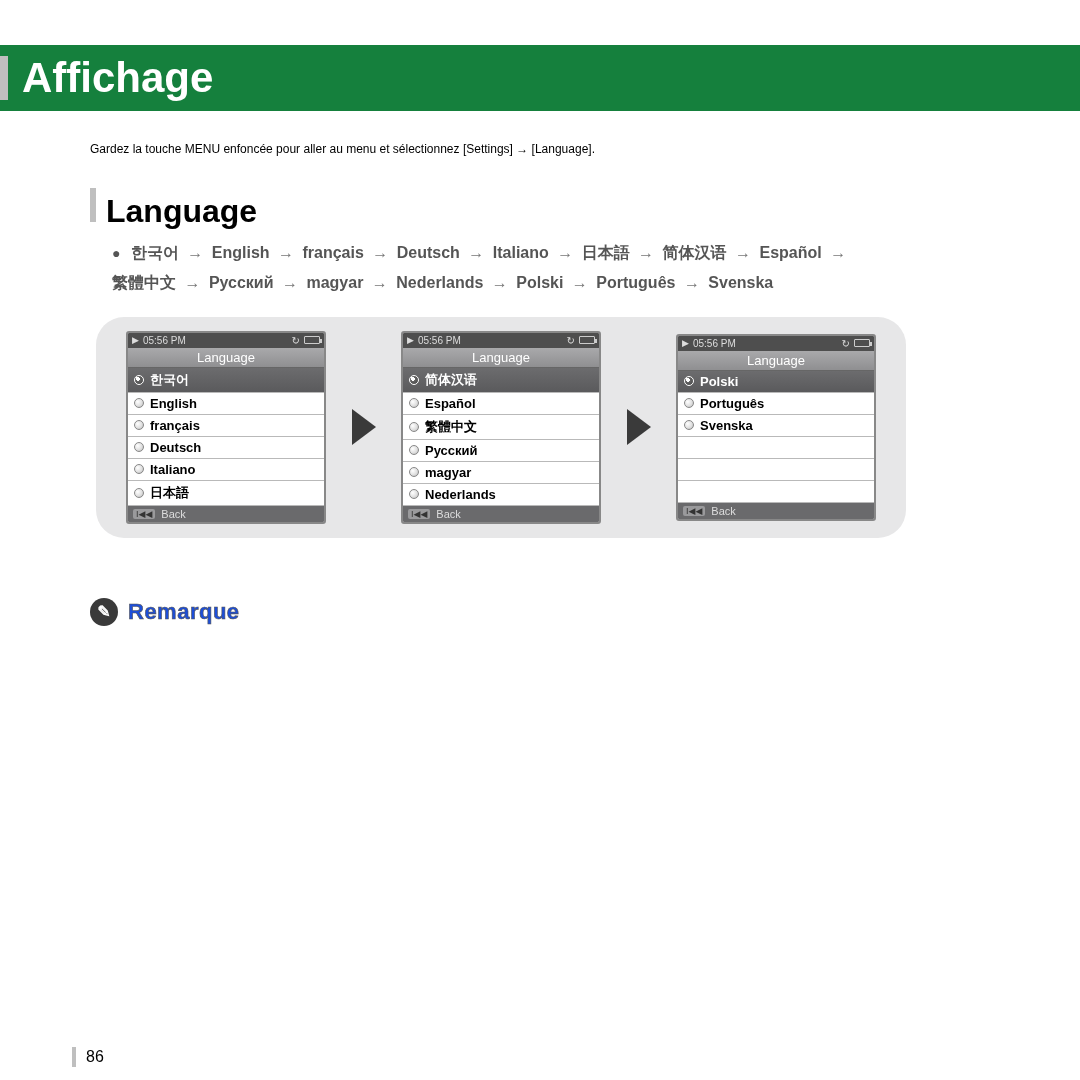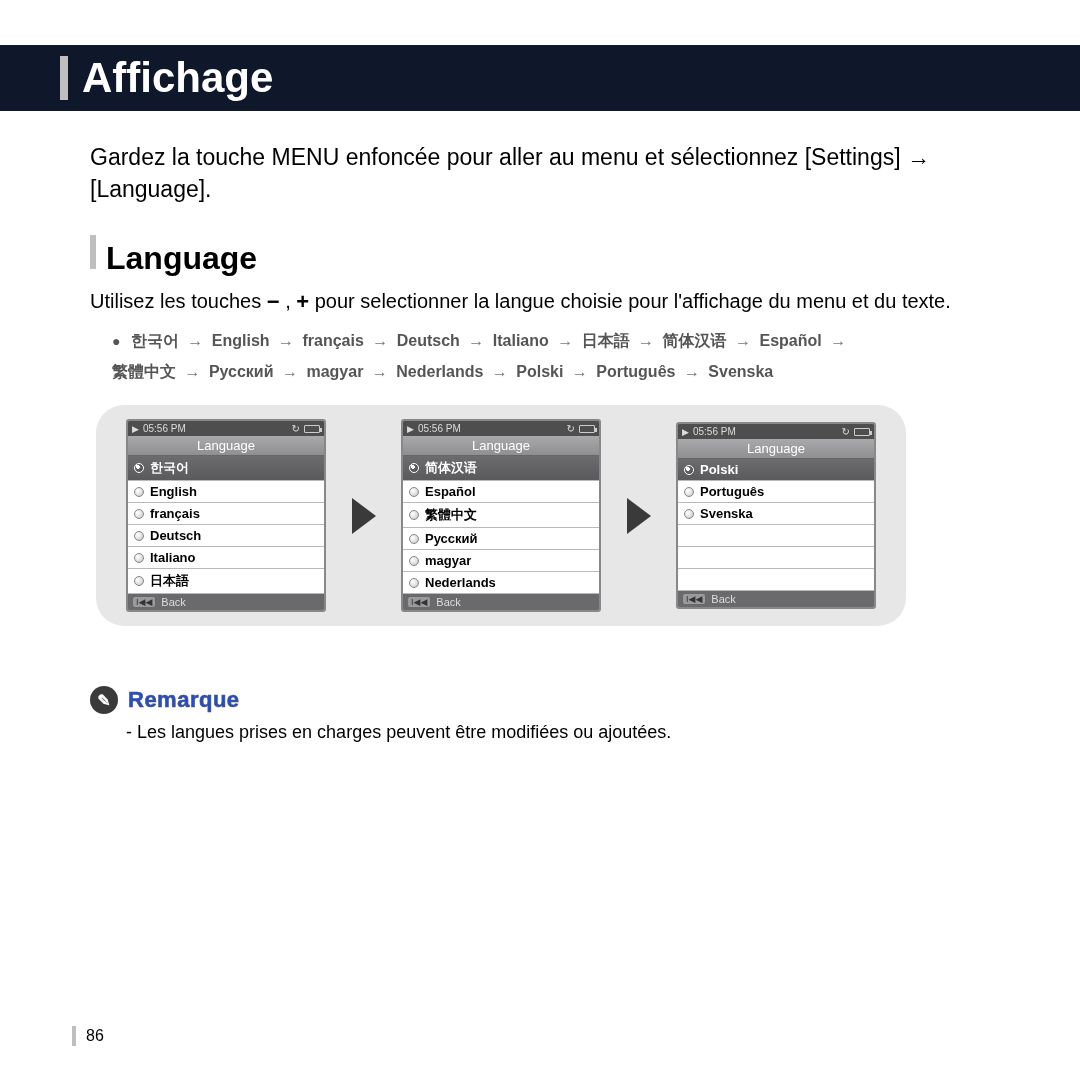--- a/index.html
+++ b/index.html
@@ -8,41 +8,40 @@
     width:1080px;
     height:1080px;
     font-family: Arial, Helvetica, sans-serif;
     background:#fff;
     color:#000;
     position:relative;
   }
   .title-bar {
     margin-top:45px;
     height:66px;
-    background:#0f172a;
-    display:flex;
-    align-items:center;
-    padding-left:60px;
+    background:#15803d;
+    display:flex;
+    align-items:center;
   }
   .title-pipe {
     width:8px;
     height:44px;
     background:#bfbfbf;
     margin-right:14px;
   }
   .title-text {
     font-size:42px;
     font-weight:bold;
     color:#fff;
   }
   .content {
     padding:30px 70px 0 90px;
   }
   .intro {
-    font-size:23px;
+    font-size:12px;
     line-height:1.4;
   }
   .section-row {
     display:flex;
     align-items:baseline;
     gap:10px;
     margin-top:30px;
   }
   .section-pipe {
     width:6px;
@@ -192,21 +191,21 @@
     -webkit-text-stroke:0.6px #555;
     letter-spacing:0.5px;
   }
   .note-text {
     font-size:18px;
     margin:8px 0 0 36px;
   }
   .page-footer {
     position:absolute;
     left:72px;
-    bottom:34px;
+    bottom:13px;
     display:flex;
     align-items:center;
     gap:10px;
     font-size:16px;
   }
   .pf-pipe {
     width:4px;height:20px;background:#bfbfbf;
   }
 </style>
 </head>
@@ -219,25 +218,20 @@
 
 <div class="content">
 
   <div class="intro">Gardez la touche MENU enfoncée pour aller au menu et sélectionnez [Settings] → [Language].</div>
 
   <div class="section-row">
     <div class="section-pipe"></div>
     <div class="section-title">Language</div>
   </div>
 
-  <div class="section-desc">
-    <span>Utilisez les touches </span>
-    <span class="minus">−</span><span> , </span><span class="plus">+</span>
-    <span> pour selectionner la langue choisie pour l'affichage du menu et du texte.</span>
-  </div>
 
   <div class="lang-seq">
     <span class="bullet">●</span>
     <span id="lang-seq-target"><span>한국어</span><span class="arrow"> → </span><span>English</span><span class="arrow"> → </span><span>français</span><span class="arrow"> → </span><span>Deutsch</span><span class="arrow"> → </span><span>Italiano</span><span class="arrow"> → </span><span>日本語</span><span class="arrow"> → </span><span>简体汉语</span><span class="arrow"> → </span><span>Español</span><span class="arrow"> → </span><br><span>繁體中文</span><span class="arrow"> → </span><span>Русский</span><span class="arrow"> → </span><span>magyar</span><span class="arrow"> → </span><span>Nederlands</span><span class="arrow"> → </span><span>Polski</span><span class="arrow"> → </span><span>Português</span><span class="arrow"> → </span><span>Svenska</span></span>
   </div>
 
   <div class="screens-wrap">
     <div id="screens-target" style="display:contents"><div class="phone">
           <div class="ph-status">
             <span class="play">▶</span>
@@ -355,20 +349,19 @@
             <span class="key">I◀◀</span>
             <span>Back</span>
           </div>
         </div></div>
   </div>
 
   <div class="note-row">
     <div class="note-icon">✎</div>
     <div class="note-label">Remarque</div>
   </div>
-  <div class="note-text">- Les langues prises en charges peuvent être modifiées ou ajoutées.</div>
 
 </div>
 
 <div class="page-footer">
   <div class="pf-pipe"></div>
   <span>86</span>
 </div>
 
 </body></html>

